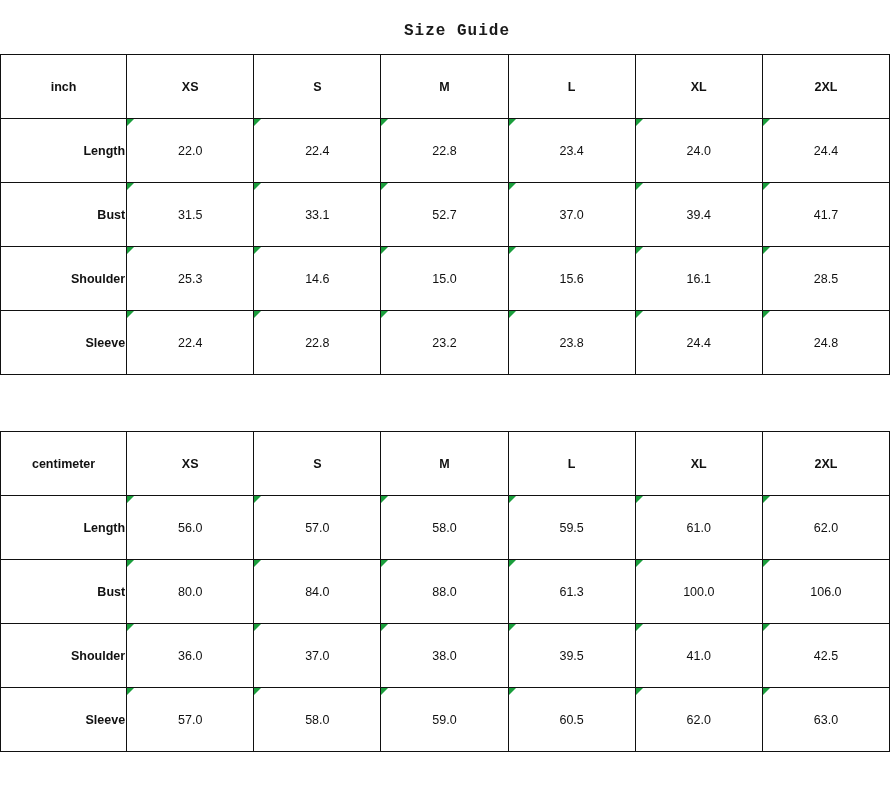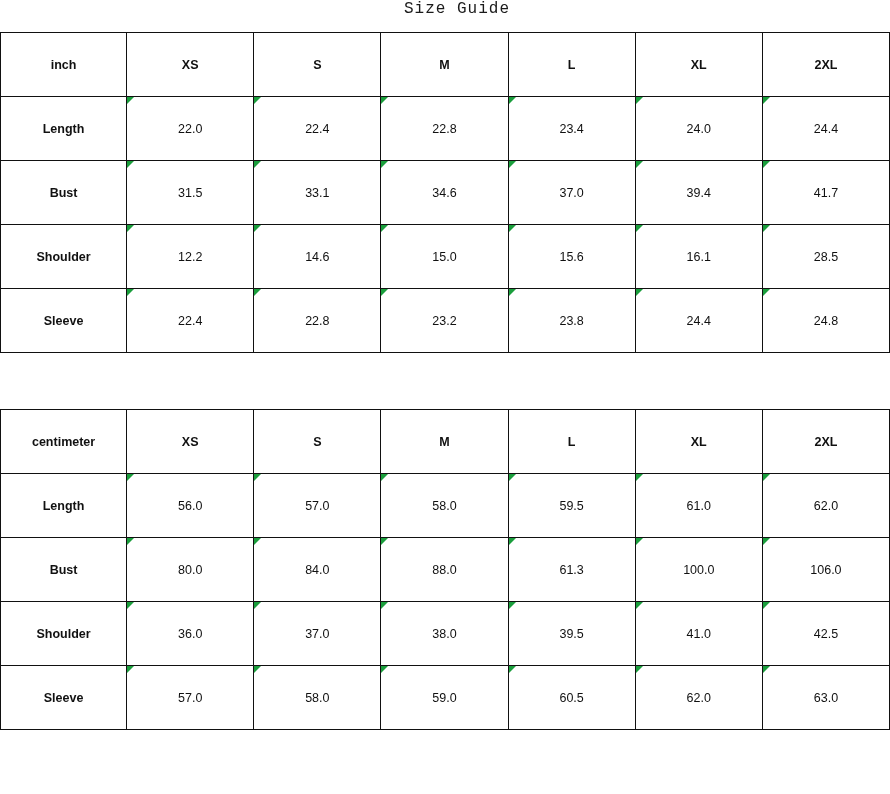--- a/index.html
+++ b/index.html
@@ -19,22 +19,23 @@
     width: 890px;
     height: 794px;
     box-sizing: border-box;
   }
   .title {
     font-family: "Liberation Mono", monospace;
     font-size: 16px;
     letter-spacing: 1px;
     text-align: center;
     color: #1a1a1a;
+    padding-top: 22px;
     padding-bottom: 14px;
-    font-weight: 400;
+    font-weight: 700;
     margin-left: 24px;
   }
   table.size-table {
     border-collapse: collapse;
     width: 890px;
     table-layout: fixed;
   }
   table.size-table td {
     border: 1px solid #111111;
     height: 61px;
@@ -45,20 +46,21 @@
     position: relative;
     background: #ffffff;
   }
   table.size-table td.head-cell {
     font-weight: bold;
     font-size: 12.5px;
   }
   table.size-table td.row-label {
     font-weight: bold;
     font-size: 12.5px;
+    text-align: right;
   }
   table.size-table col.label-col { width: 126px; }
   table.size-table col.data-col { width: 127px; }
   
   td.marker::before {
     content: "";
     position: absolute;
     top: 0px;
     left: 0px;
     width: 0;
@@ -113,28 +115,28 @@
         <td class="marker">22.4</td>
         <td class="marker">22.8</td>
         <td class="marker">23.4</td>
         <td class="marker">24.0</td>
         <td class="marker">24.4</td>
       </tr>
       <tr>
         <td class="row-label">Bust</td>
         <td class="marker">31.5</td>
         <td class="marker">33.1</td>
-        <td class="marker">34.6</td>
+        <td class="marker">52.7</td>
         <td class="marker">37.0</td>
         <td class="marker">39.4</td>
         <td class="marker">41.7</td>
       </tr>
       <tr>
         <td class="row-label">Shoulder</td>
-        <td class="marker">12.2</td>
+        <td class="marker">25.3</td>
         <td class="marker">14.6</td>
         <td class="marker">15.0</td>
         <td class="marker">15.6</td>
         <td class="marker">16.1</td>
         <td class="marker">28.5</td>
       </tr>
       <tr>
         <td class="row-label">Sleeve</td>
         <td class="marker">22.4</td>
         <td class="marker">22.8</td>

